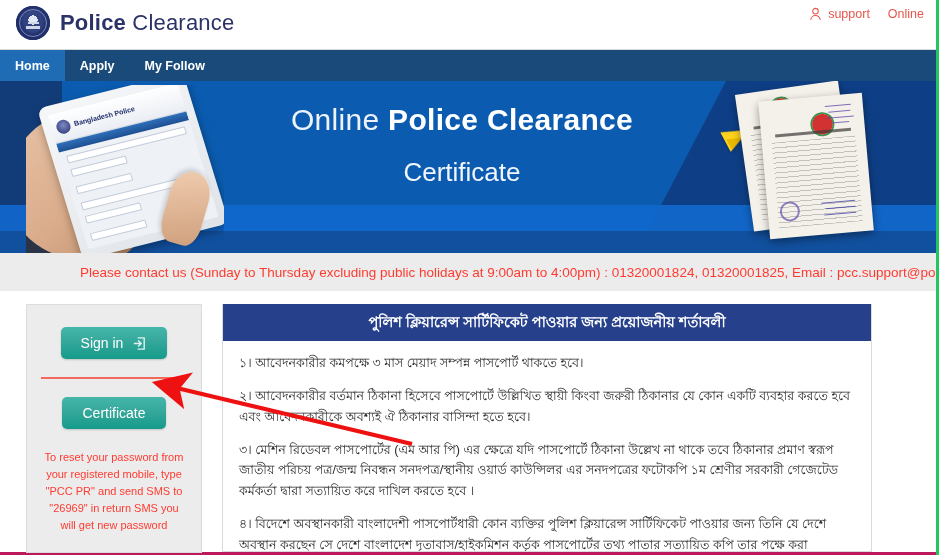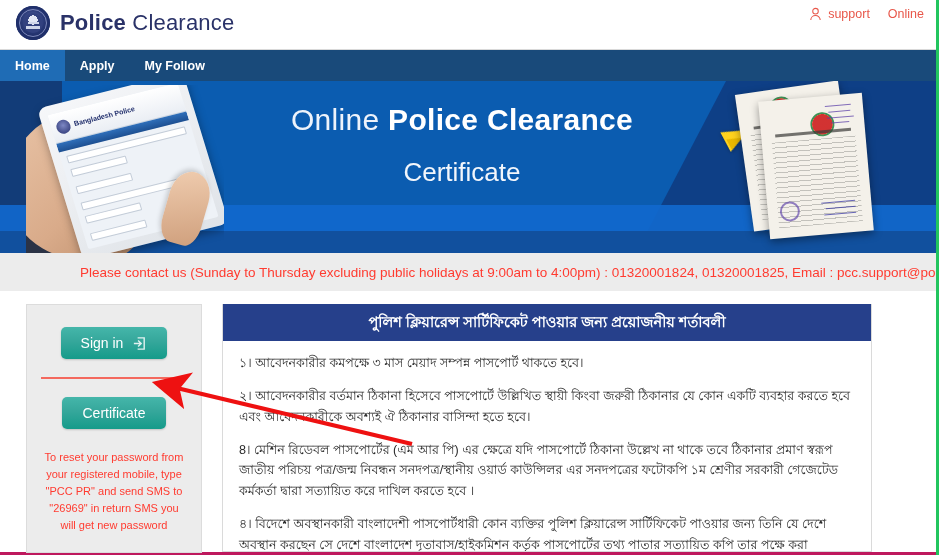--- a/index.html
+++ b/index.html
@@ -605,21 +605,21 @@
         <div class="fb-share">Share</div>
         <div class="fb-count">20K people are following</div>
       </div>
     </div>
 
     <div class="main-card">
       <div class="card-head">পুলিশ ক্লিয়ারেন্স সার্টিফিকেট পাওয়ার জন্য প্রয়োজনীয় শর্তাবলী</div>
       <div class="card-body">
         <p>১। আবেদনকারীর কমপক্ষে ৩ মাস মেয়াদ সম্পন্ন পাসপোর্ট থাকতে হবে।</p>
         <p>২। আবেদনকারীর বর্তমান ঠিকানা হিসেবে পাসপোর্টে উল্লিখিত স্থায়ী কিংবা জরুরী ঠিকানার যে কোন একটি ব্যবহার করতে হবে এবং আবেদনকারীকে অবশ্যই ঐ ঠিকানার বাসিন্দা হতে হবে।</p>
-        <p>8। মেশিন রিডেবল পাসপোর্টের (এম আর পি) এর ক্ষেত্রে যদি পাসপোর্টে ঠিকানা উল্লেখ না থাকে তবে ঠিকানার প্রমাণ স্বরূপ জাতীয় পরিচয় পত্র/জন্ম নিবন্ধন সনদপত্র/স্থানীয় ওয়ার্ড কাউন্সিলর এর সনদপত্রের ফটোকপি ১ম শ্রেণীর সরকারী গেজেটেড কর্মকর্তা দ্বারা সত্যায়িত করে দাখিল করতে হবে ।</p>
+        <p>৩। মেশিন রিডেবল পাসপোর্টের (এম আর পি) এর ক্ষেত্রে যদি পাসপোর্টে ঠিকানা উল্লেখ না থাকে তবে ঠিকানার প্রমাণ স্বরূপ জাতীয় পরিচয় পত্র/জন্ম নিবন্ধন সনদপত্র/স্থানীয় ওয়ার্ড কাউন্সিলর এর সনদপত্রের ফটোকপি ১ম শ্রেণীর সরকারী গেজেটেড কর্মকর্তা দ্বারা সত্যায়িত করে দাখিল করতে হবে ।</p>
         <p>৪। বিদেশে অবস্থানকারী বাংলাদেশী পাসপোর্টধারী কোন ব্যক্তির পুলিশ ক্লিয়ারেন্স সার্টিফিকেট পাওয়ার জন্য তিনি যে দেশে অবস্থান করছেন সে দেশে বাংলাদেশ দূতাবাস/হাইকমিশন কর্তৃক পাসপোর্টের তথ্য পাতার সত্যায়িত কপি তার পক্ষে করা আবেদনের সাথে দাখিল করতে হবে ।</p>
       </div>
     </div>
 
     <svg class="anno-arrow" viewBox="0 0 265 70">
       <defs>
         <marker id="ahead" markerWidth="9" markerHeight="9" refX="7" refY="4.5" orient="auto">
           <path d="M9,4.5 L0,0 L2.2,4.5 L0,9 Z" fill="#ee1111"></path>
         </marker>
       </defs>

